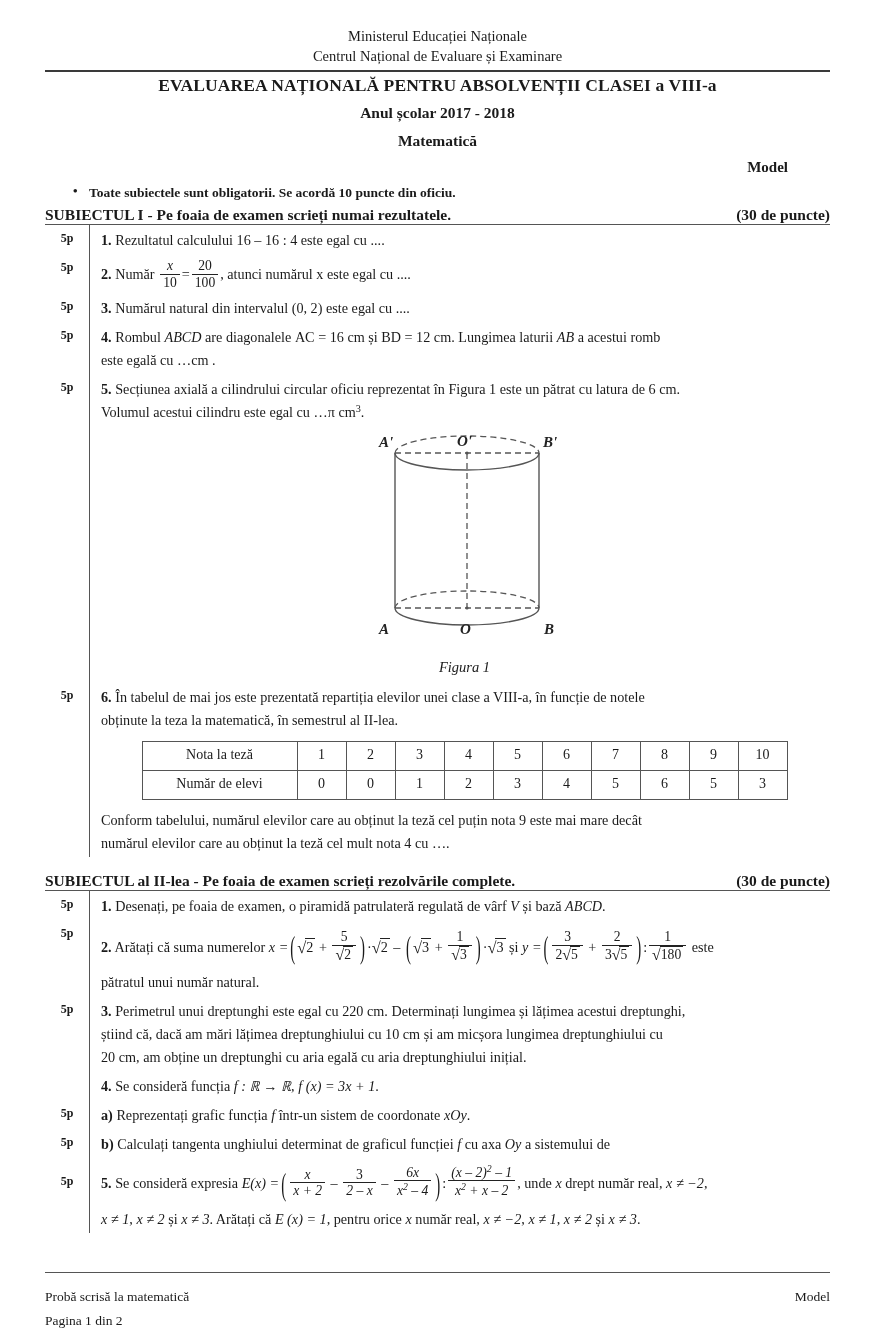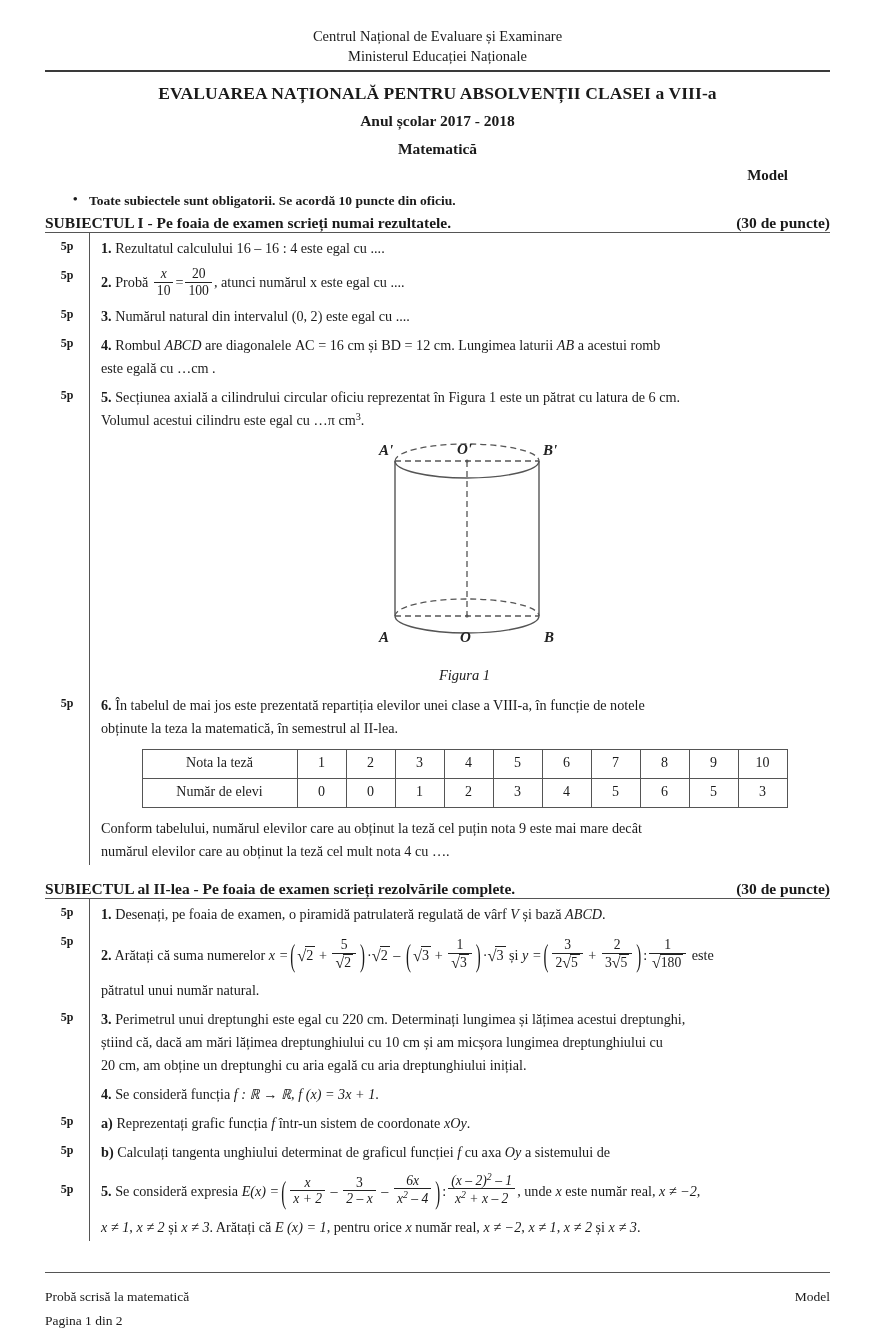--- a/index.html
+++ b/index.html
@@ -37,21 +37,21 @@
   }
   .rule-top {
     border-top: 2px solid #3a3a3a;
     margin-top: 4px;
   }
   .exam-title {
     text-align: center;
     font-weight: bold;
     font-size: 17.5px;
     letter-spacing: .1px;
-    margin-top: 11px;
+    margin-top: 3px;
   }
   .exam-year {
     text-align: center;
     font-weight: bold;
     font-size: 15.5px;
     margin-top: 8px;
   }
   .subject-name {
     text-align: center;
     font-weight: bold;
@@ -211,22 +211,22 @@
     font-size: 13.5px;
   }
 </style>
 </head>
 <body>
 
 <div class="page">
   <div class="inner">
 
     <div>
+      <div class="org">Ministerul Educației Naționale</div>
       <div class="org">Centrul Național de Evaluare și Examinare</div>
-      <div class="org">Ministerul Educației Naționale</div>
       <div class="rule-top"></div>
       <div class="exam-title">EVALUAREA NAȚIONALĂ PENTRU ABSOLVENȚII CLASEI a VIII-a</div>
       <div class="exam-year">Anul școlar 2017 - 2018</div>
       <div class="subject-name">Matematică</div>
       <div class="model-top">Model</div>
     </div>
 
     <ul class="notes">
       <li>Toate subiectele sunt obligatorii. Se acordă 10 puncte din oficiu.</li>
     </ul>
@@ -248,21 +248,21 @@
             <span>este egal cu ....</span>
           </p>
         </div>
       </div>
 
       <div class="row">
         <div class="pts">5p</div>
         <div class="bodycol">
           <p style="line-height:2.2;">
             <span class="bold">2.</span>
-            <span>Probă</span>
+            <span>Număr</span>
             <span class="m"><span class="frac"><span class="num mi">x</span><span class="den">10</span></span></span><span class="m">=</span><span class="m"><span class="frac"><span class="num">20</span><span class="den">100</span></span></span><span>, atunci numărul x este egal cu ....</span>
           </p>
         </div>
       </div>
 
       <div class="row">
         <div class="pts">5p</div>
         <div class="bodycol">
           <p>
             <span class="bold">3.</span>
@@ -481,21 +481,21 @@
       </div>
 
       <div class="row">
         <div class="pts" style="padding-top:16px;">5p</div>
         <div class="bodycol">
           <p style="line-height:3.0;">
             <span class="bold">5.</span>
             <span>Se consideră expresia</span>
             <span class="m mi">E(x) =</span><span class="m"><span class="paren">(</span><span class="frac"><span class="num mi">x</span><span class="den mi">x + 2</span></span> – <span class="frac"><span class="num">3</span><span class="den mi">2 – x</span></span> – <span class="frac"><span class="num mi">6x</span><span class="den mi">x<sup class="e">2</sup> – 4</span></span><span class="paren">)</span>:<span class="frac"><span class="num mi">(x – 2)<sup class="e">2</sup> – 1</span><span class="den mi">x<sup class="e">2</sup> + x – 2</span></span></span><span>, unde</span>
             <span class="m mi">x</span>
-            <span>este număr real,</span>
+            <span>drept număr real,</span>
             <span class="m mi">x ≠ −2</span>,
           </p>
           <p>
             <span class="m mi">x ≠ 1</span>,
             <span class="m mi">x ≠ 2</span>
             <span>și</span>
             <span class="m mi">x ≠ 3</span><span>. Arătați că</span>
             <span class="m mi">E (x) = 1</span><span>, pentru orice</span>
             <span class="m mi">x</span>
             <span>număr real,</span>

